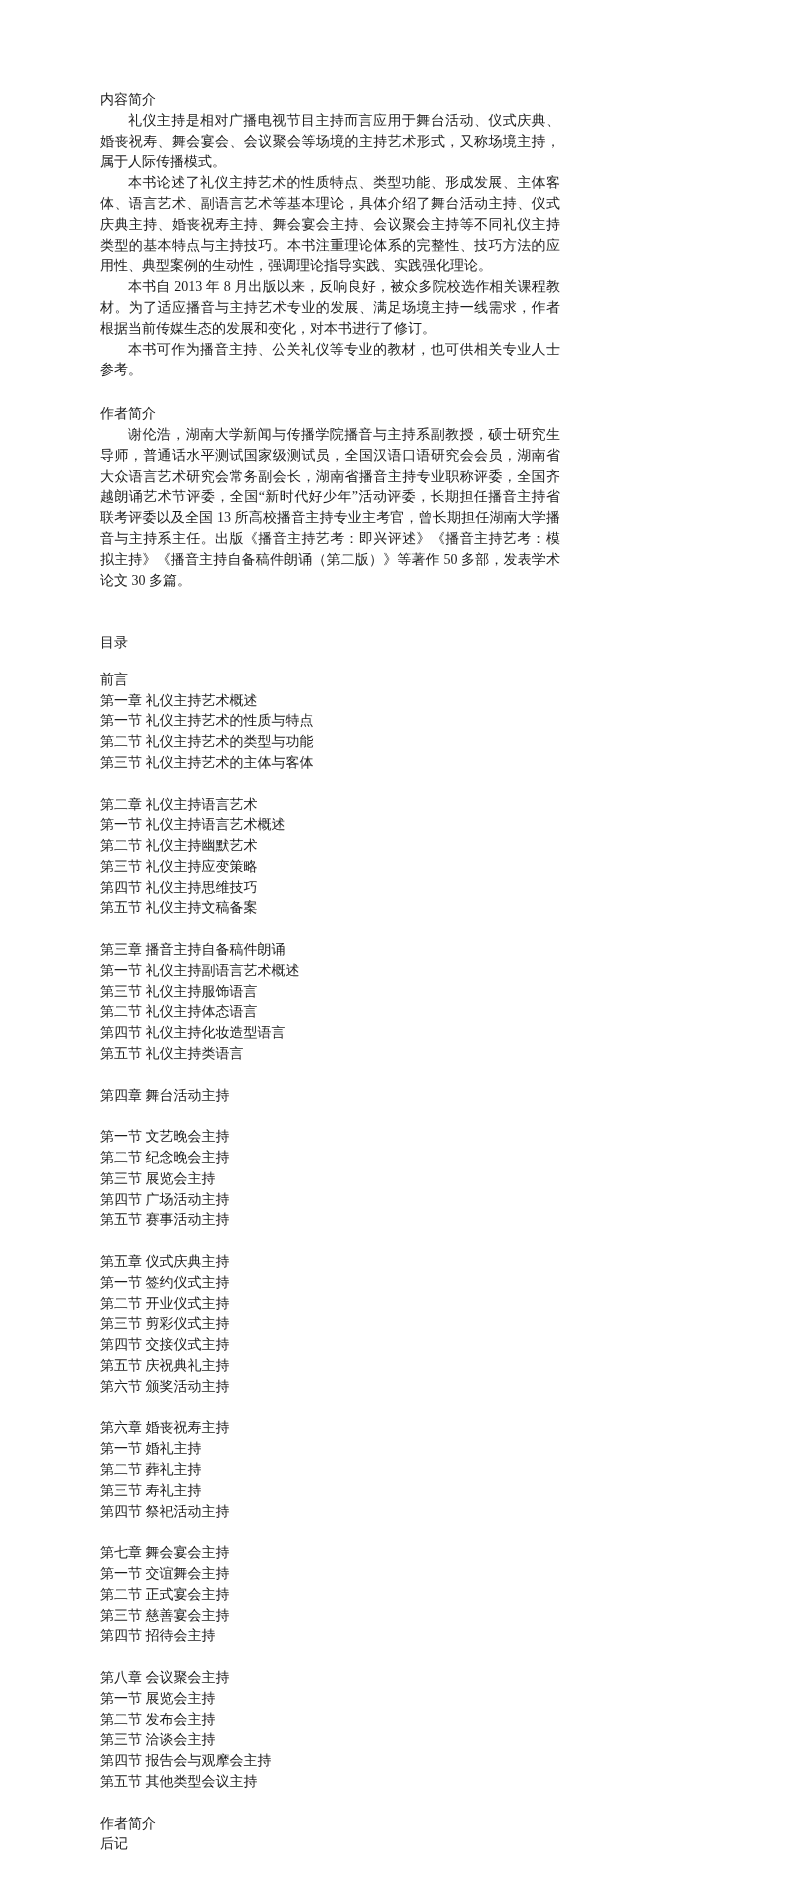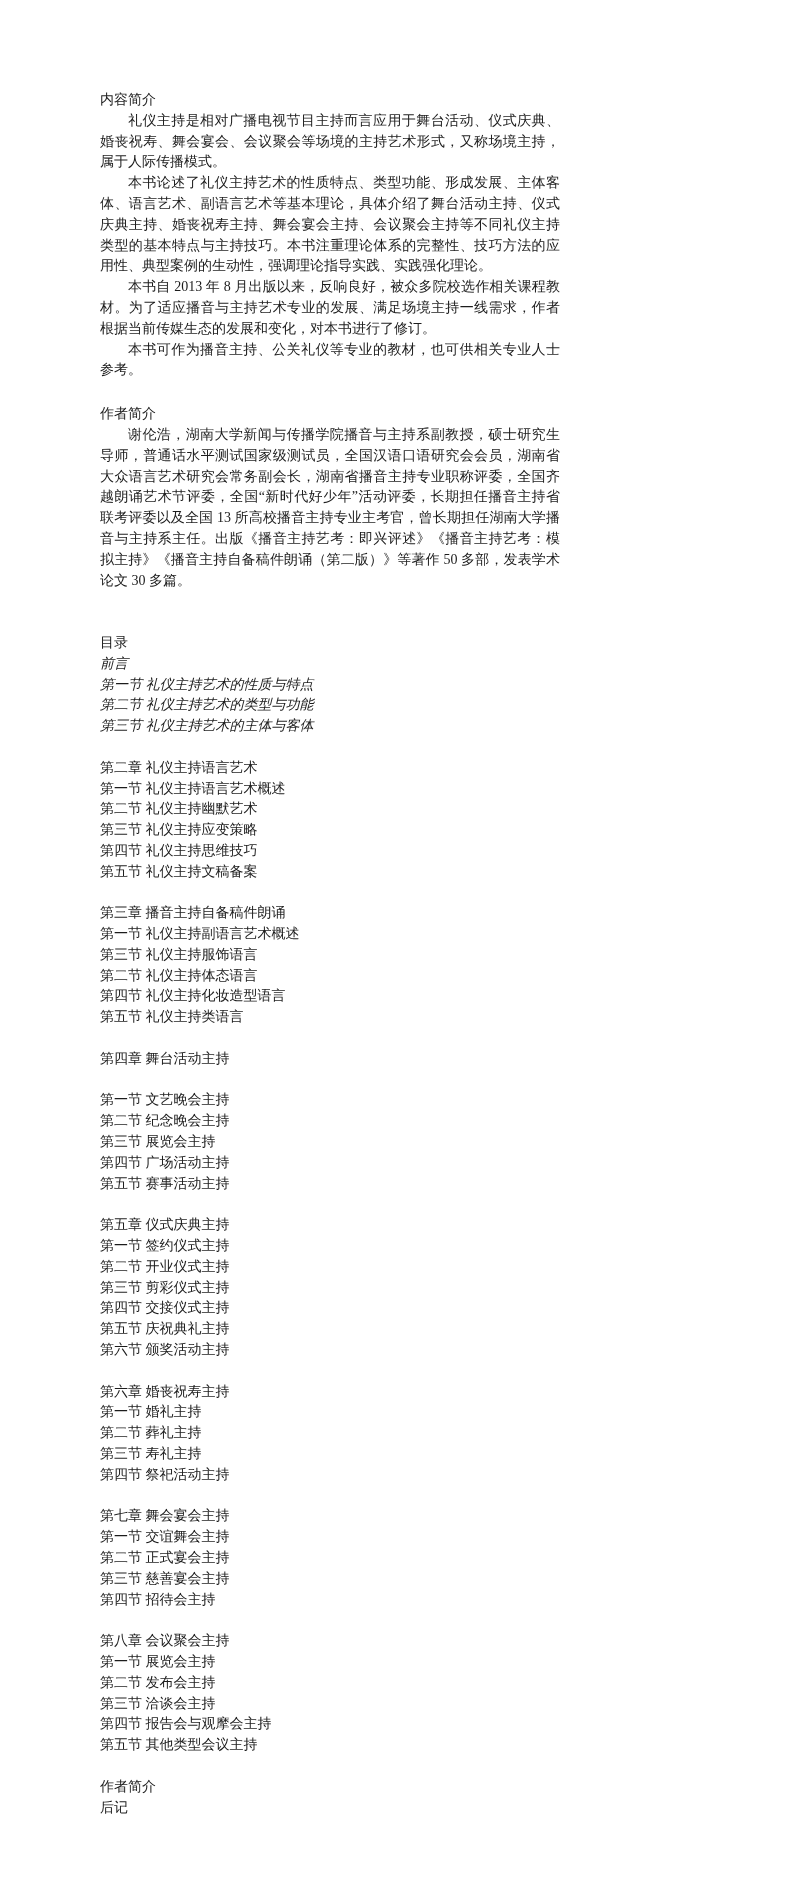--- a/index.html
+++ b/index.html
@@ -39,22 +39,21 @@
     margin-top: 41.6px;
   }
   .toc-line {
     margin: 0;
     white-space: pre-wrap;
   }
   .toc-group {
     margin-top: 20.8px;
   }
   #toc-list .toc-group:first-child {
-    margin-top: 0;
-    font-style: italic;
+    margin-top: 16px;
   }
 </style>
 </head>
 <body>
 
 <div class="page">
 
   <section>
     <h2 class="section-heading">内容简介</h2>
     <p class="para">礼仪主持是相对广播电视节目主持而言应用于舞台活动、仪式庆典、婚丧祝寿、舞会宴会、会议聚会等场境的主持艺术形式，又称场境主持，属于人际传播模式。</p>
@@ -66,20 +65,21 @@
   <section class="author-section">
     <h2 class="section-heading">作者简介</h2>
     <p class="para">谢伦浩，湖南大学新闻与传播学院播音与主持系副教授，硕士研究生导师，普通话水平测试国家级测试员，全国汉语口语研究会会员，湖南省大众语言艺术研究会常务副会长，湖南省播音主持专业职称评委，全国齐越朗诵艺术节评委，全国“新时代好少年”活动评委，长期担任播音主持省联考评委以及全国 13 所高校播音主持专业主考官，曾长期担任湖南大学播音与主持系主任。出版《播音主持艺考：即兴评述》《播音主持艺考：模拟主持》《播音主持自备稿件朗诵（第二版）》等著作 50 多部，发表学术论文 30 多篇。</p>
   </section>
 
   <section class="toc-section">
     <p class="toc-line">目录</p>
     <div id="toc-list">
         <div class="toc-group">
           <p class="toc-line">前言</p>
+          <p class="toc-line">第一章 礼仪主持艺术概述</p>
           <p class="toc-line">第一节 礼仪主持艺术的性质与特点</p>
           <p class="toc-line">第二节 礼仪主持艺术的类型与功能</p>
           <p class="toc-line">第三节 礼仪主持艺术的主体与客体</p>
         </div>
         <div class="toc-group">
           <p class="toc-line">第二章 礼仪主持语言艺术</p>
           <p class="toc-line">第一节 礼仪主持语言艺术概述</p>
           <p class="toc-line">第二节 礼仪主持幽默艺术</p>
           <p class="toc-line">第三节 礼仪主持应变策略</p>
           <p class="toc-line">第四节 礼仪主持思维技巧</p>

